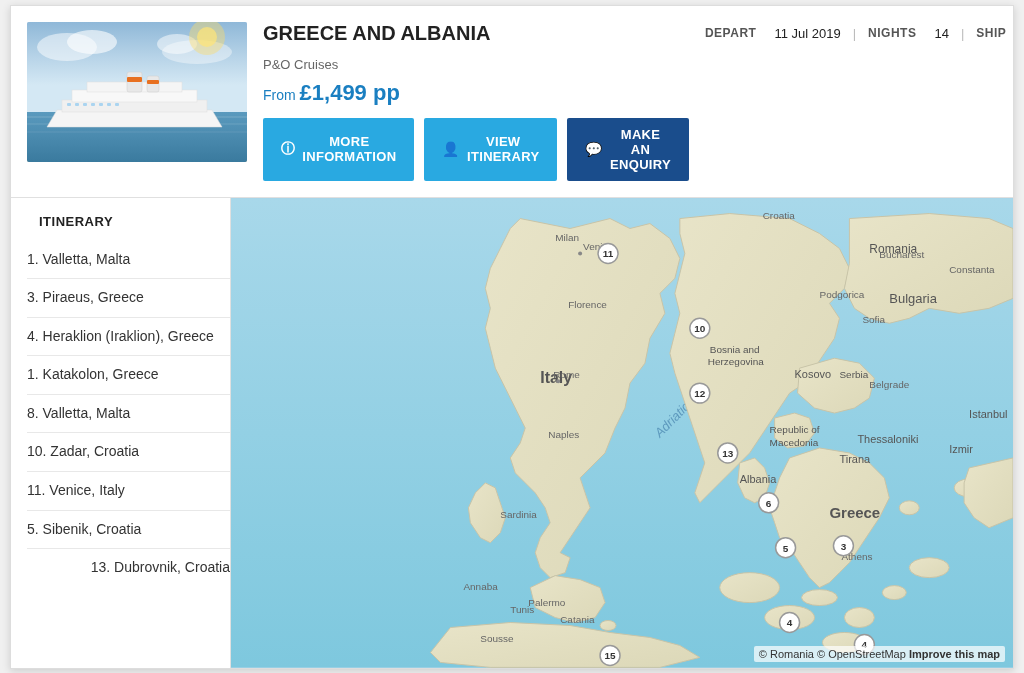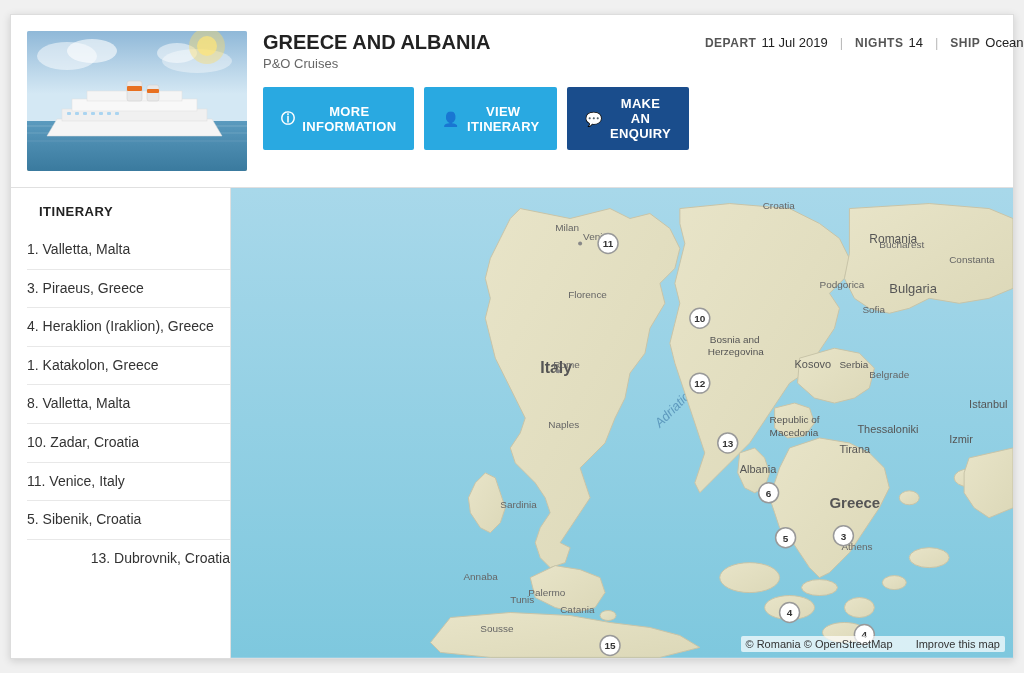--- a/index.html
+++ b/index.html
@@ -34,26 +34,26 @@
       overflow: hidden;
       border-radius: 2px;
     }
     .cruise-info {
       flex: 1;
     }
     .cruise-title {
       font-size: 20px;
       font-weight: bold;
       color: #222;
-      margin-bottom: 2px;
+      margin-bottom: 12px;
     }
     .cruise-operator {
       font-size: 13px;
       color: #666;
-      margin-bottom: 16px;
+      margin-bottom: 8px;
     }
     .cruise-price {
       font-size: 22px;
       font-weight: bold;
       color: #1a7fc1;
       margin-bottom: 12px;
     }
     .cruise-price span.from {
       font-size: 14px;
       font-weight: normal;
@@ -97,21 +97,21 @@
       gap: 0;
       margin-left: auto;
       font-size: 13px;
       color: #444;
       white-space: nowrap;
       padding-top: 4px;
     }
     .meta-item {
       display: flex;
       align-items: center;
-      gap: 5px;
+      gap: 18px;
     }
     .meta-label {
       font-weight: bold;
       color: #555;
       font-size: 12px;
       letter-spacing: 0.5px;
     }
     .meta-value {
       color: #222;
       font-size: 13px;
@@ -176,22 +176,21 @@
       position: absolute;
       bottom: 6px;
       right: 8px;
       font-size: 11px;
       color: #333;
       background: rgba(255,255,255,0.7);
       padding: 2px 5px;
       border-radius: 2px;
     }
     .map-attribution strong {
-      font-weight: normal;
-      margin-left: 20px;
+      font-weight: bold;
     }
   </style>
 </head>
 <body>
 
 <div class="card">
 
   <div class="top-section">
 
     <div class="cruise-image">
@@ -243,20 +242,23 @@
         <rect x="120" y="54" width="12" height="16" fill="#e8e8e8" stroke="#ccc" stroke-width="0.5" rx="2"></rect>
 
         <rect x="100" y="55" width="15" height="5" fill="#e87020" rx="1"></rect>
         <rect x="120" y="58" width="12" height="4" fill="#e87020" rx="1"></rect>
       </svg>
     </div>
 
     <div class="cruise-info">
       <div class="cruise-title">GREECE AND ALBANIA</div>
       <div class="cruise-operator">P&amp;O Cruises</div>
+      <div class="cruise-price">
+        <span class="from">From </span><span>£1,499 pp</span>
+      </div>
       <div class="buttons-row">
         <button class="btn btn-info">
           <span class="btn-icon">ⓘ</span>
           <span>MORE INFORMATION</span>
         </button>
         <button class="btn btn-itinerary">
           <span class="btn-icon">👤</span>
           <span>VIEW ITINERARY</span>
         </button>
         <button class="btn btn-enquiry">

